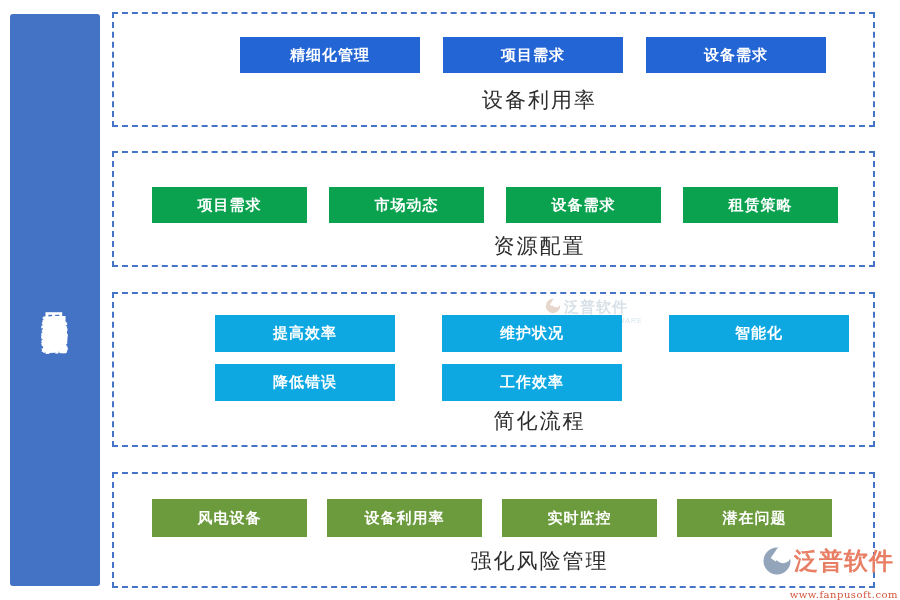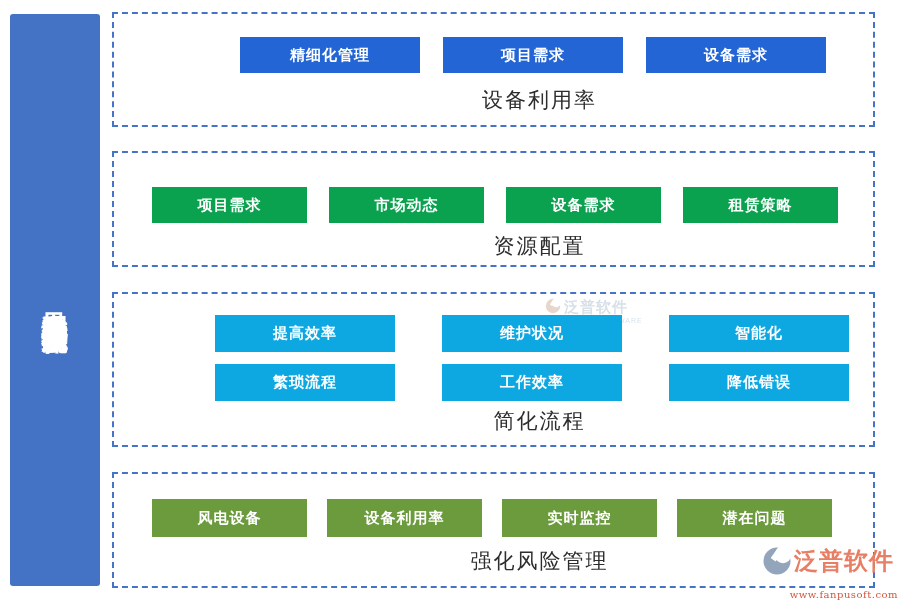--- a/index.html
+++ b/index.html
@@ -88,23 +88,22 @@
     <div class="sec-title">资源配置</div>
   </section>
 
   <section class="box box3">
     <div class="row rowA">
       <div class="btn">提高效率</div>
       <div class="btn">维护状况</div>
       <div class="btn">智能化</div>
     </div>
     <div class="row rowB">
-      <div class="btn">繁琐流程</div>
+      <div class="btn">降低错误</div>
       <div class="btn">工作效率</div>
-      <div class="btn">降低错误</div>
     </div>
     <div class="sec-title">简化流程</div>
   </section>
 
   <section class="box box4">
     <div class="row">
       <div class="btn">风电设备</div>
       <div class="btn">设备利用率</div>
       <div class="btn">实时监控</div>
       <div class="btn">潜在问题</div>

